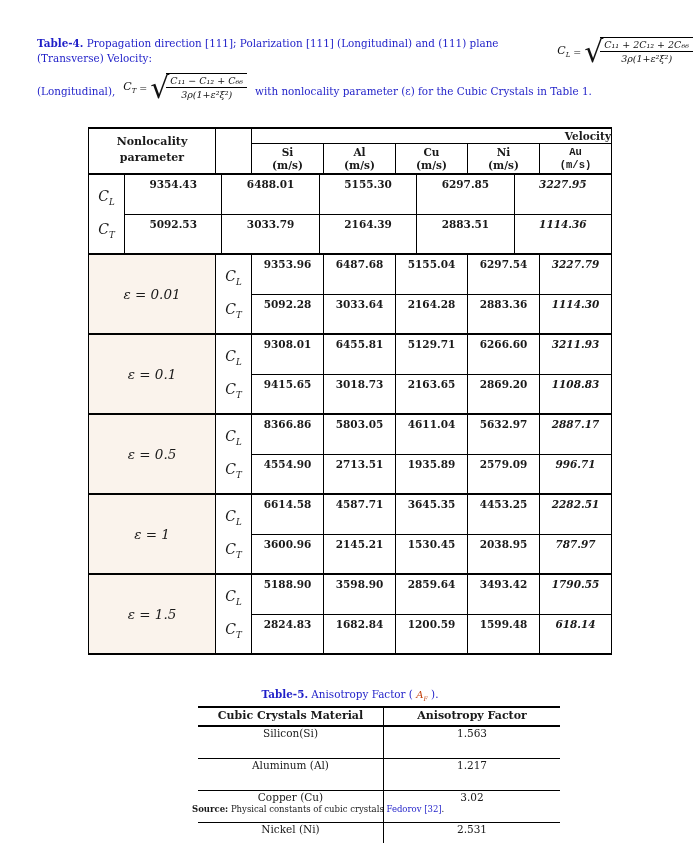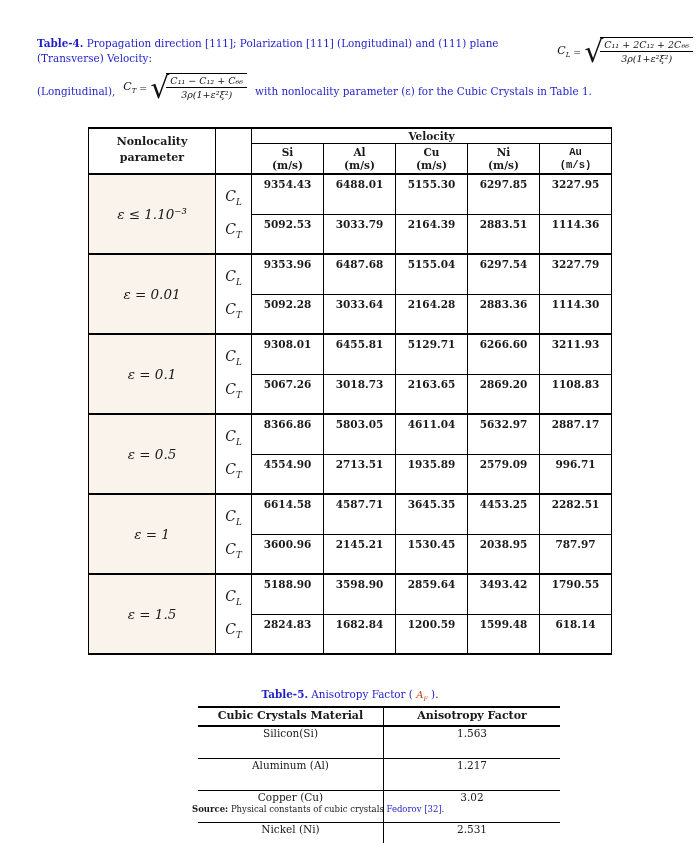--- a/index.html
+++ b/index.html
@@ -24,33 +24,33 @@
   .frac .num { border-bottom:1px solid #000; padding:1px 4px 1px 4px; }
   .frac .den { padding:1px 4px; }
   sub { font-size:0.62em; }
 
   
   #table4 { position:absolute; left:88px; top:127px; width:524px; border:1px solid #000; border-top:2px solid #000; border-bottom:2px solid #000; background:#fff; }
   .t4-header { display:flex; height:44px; }
   .h-col1 { width:127px; border-right:1px solid #000; text-align:center; font-weight:bold; font-size:11px; line-height:16px; padding-top:5px; }
   .h-ccol { width:36px; border-right:1px solid #000; }
   .h-right { flex:1; display:flex; flex-direction:column; }
-  .h-vel { height:15px; border-bottom:1px solid #000; text-align:center; font-weight:bold; font-size:10.5px; line-height:14px; }
+  .h-vel { height:15px; border-bottom:1px solid #000; text-align:right; font-weight:bold; font-size:10.5px; line-height:14px; }
   .h-mats { flex:1; display:flex; }
   .h-mat { flex:1; border-right:1px solid #000; text-align:center; font-weight:bold; font-size:10.5px; line-height:13px; padding-top:2px; }
   .h-mat:last-child { border-right:none;font-family:Liberation Mono, monospace; }
 
   .t4-block { display:flex; height:80px; border-top:2px solid #000; }
   .t4-eps { width:127px; border-right:1px solid #000; background:#faf3ec; display:flex; align-items:center; justify-content:center; font-size:13.5px; font-style:italic; }
   .t4-ccol { width:36px; border-right:1px solid #000; display:flex; flex-direction:column; justify-content:space-evenly; align-items:center; font-size:14px; font-style:italic; }
   .t4-vals { flex:1; display:flex; flex-direction:column; }
   .t4-vrow { flex:1; display:flex; }
   .t4-vrow.top { border-bottom:1px solid #000; }
   .t4-cell { flex:1; border-right:1px solid #000; text-align:center; font-size:10.5px; font-weight:bold; padding-top:3px; }
-  .t4-cell:last-child { border-right:none; }
+  .t4-cell:last-child { border-right:none;font-style:italic; }
 
   
   .t5-cap { position:absolute; left:0; top:688px; width:700px; text-align:center; color:#1e1ec8; font-size:10.4px; }
   .t5-cap .af { color:#c2410c; font-style:italic; font-size:10px; }
   #table5 { position:absolute; left:198px; top:706px; width:362px; border-top:2px solid #000; border-bottom:2px solid #000; }
   .t5-hrow { display:flex; height:19px; border-bottom:2px solid #000; font-weight:bold; font-size:11px; line-height:16px; }
   .t5-row { display:flex; height:32px; border-bottom:1px solid #000; font-size:10.5px; line-height:13.5px; }
   .t5-row:last-child { border-bottom:none; }
   .t5-c1 { width:186px; border-right:1px solid #000; text-align:center; }
   .t5-c2 { flex:1; text-align:center; }
@@ -120,23 +120,20 @@
           </div>
         <div class="h-mat">
             <div>Au</div>
             <div>(m/s)</div>
           </div>
       </div>
     </div>
   </div>
 
   <div class="t4-block">
-    <div class="t4-eps">
-        <span>ε ≤ 1.10⁻³</span>
-      </div>
     <div class="t4-ccol">
       <span><span>C</span><sub>L</sub></span>
       <span><span>C</span><sub>T</sub></span>
     </div>
     <div class="t4-vals">
       <div class="t4-vrow top">
         <div class="t4-cell">9354.43</div>
         <div class="t4-cell">6488.01</div>
         <div class="t4-cell">5155.30</div>
         <div class="t4-cell">6297.85</div>
@@ -188,21 +185,21 @@
     </div>
     <div class="t4-vals">
       <div class="t4-vrow top">
         <div class="t4-cell">9308.01</div>
         <div class="t4-cell">6455.81</div>
         <div class="t4-cell">5129.71</div>
         <div class="t4-cell">6266.60</div>
         <div class="t4-cell">3211.93</div>
       </div>
       <div class="t4-vrow">
-        <div class="t4-cell">5067.26</div>
+        <div class="t4-cell">9415.65</div>
         <div class="t4-cell">3018.73</div>
         <div class="t4-cell">2163.65</div>
         <div class="t4-cell">2869.20</div>
         <div class="t4-cell">1108.83</div>
       </div>
     </div>
   </div>
 
   <div class="t4-block">
     <div class="t4-eps">

